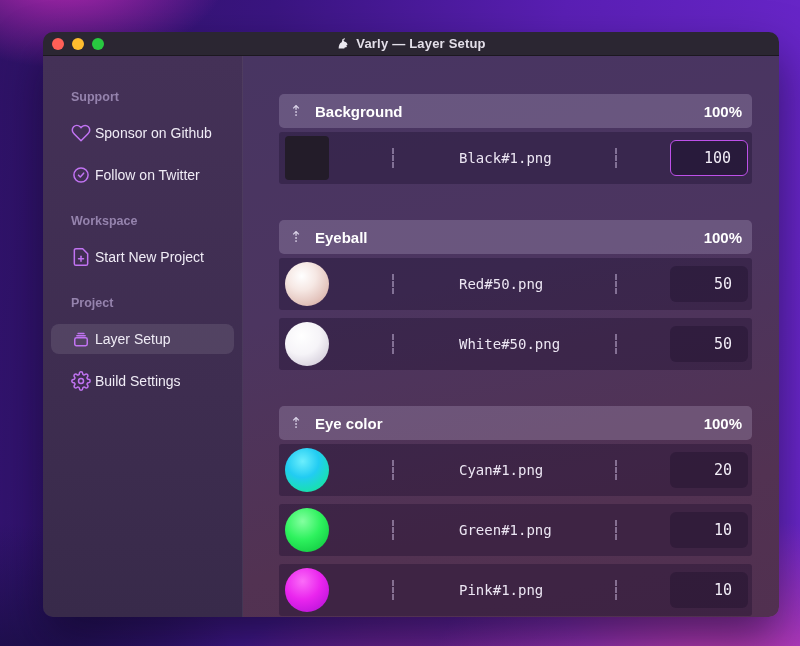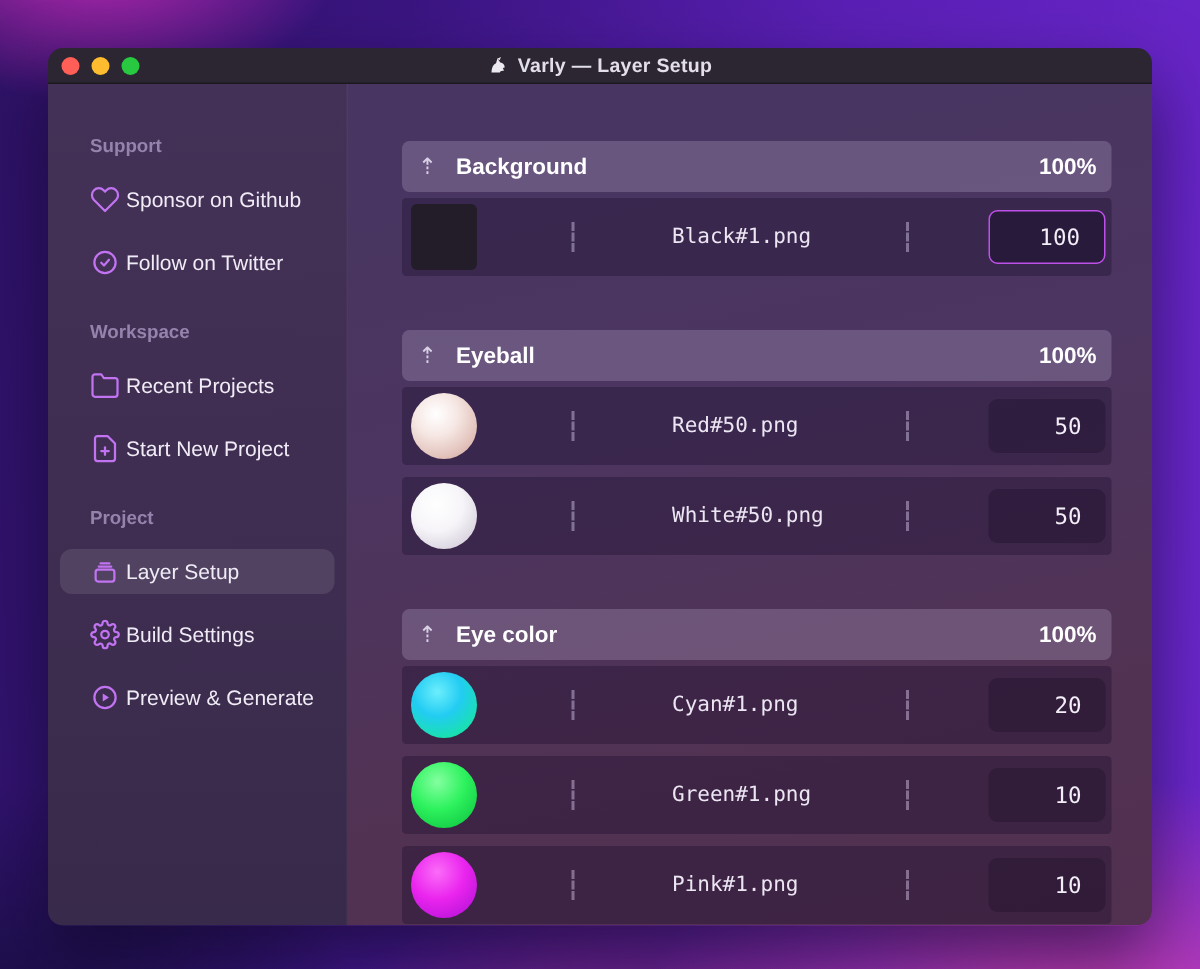--- a/index.html
+++ b/index.html
@@ -7,21 +7,21 @@
   body {
     font-family:"Liberation Sans", sans-serif;
     background:
       radial-gradient(38% 30% at 8% -6%, rgba(205,45,190,.95) 0%, rgba(205,45,190,0) 55%),
       radial-gradient(60% 45% at 90% 108%, rgba(226,70,172,.92) 0%, rgba(226,70,172,0) 62%),
       radial-gradient(45% 35% at 52% 112%, rgba(150,45,105,.85) 0%, rgba(150,45,105,0) 60%),
       radial-gradient(50% 40% at 0% 105%, rgba(24,14,66,.95) 0%, rgba(24,14,66,0) 60%),
       linear-gradient(100deg, #2e1266 0%, #3a1580 30%, #5a1fb4 62%, #6d28d0 100%);
   }
   .window {
-    position:absolute; left:32px; top:32px; width:736px; height:585px;
+    position:absolute; left:43px; top:32px; width:736px; height:585px;
     border-radius:10px; overflow:hidden; display:flex; flex-direction:column;
     box-shadow:0 24px 48px rgba(10,5,25,.55);
   }
   
   .titlebar {
     height:24px; flex:0 0 24px; background:#2b2632; display:flex; align-items:center;
     position:relative; border-bottom:1px solid rgba(0,0,0,.35);
   }
   .lights { display:flex; gap:8px; margin-left:9px; }
   .light { width:12px; height:12px; border-radius:50%; }
@@ -131,28 +131,20 @@
               </svg>
             </span>
             <span>Follow on Twitter</span>
           </div>
         </div>
         <div class="side-section">
           <span class="side-section-label">Workspace</span>
           <div class="side-item">
             <span class="side-icon">
               <svg viewBox="0 0 24 24" fill="none" stroke="currentColor" stroke-width="1.8" stroke-linecap="round" stroke-linejoin="round">
-                <path d="M22 19a2 2 0 0 1-2 2H4a2 2 0 0 1-2-2V5a2 2 0 0 1 2-2h5l2 3h9a2 2 0 0 1 2 2z"></path>
-              </svg>
-            </span>
-            <span>Recent Projects</span>
-          </div>
-          <div class="side-item">
-            <span class="side-icon">
-              <svg viewBox="0 0 24 24" fill="none" stroke="currentColor" stroke-width="1.8" stroke-linecap="round" stroke-linejoin="round">
                 <path d="M14 2H6a2 2 0 0 0-2 2v16a2 2 0 0 0 2 2h12a2 2 0 0 0 2-2V8z"></path>
                 <line x1="12" y1="11" x2="12" y2="17"></line>
                 <line x1="9" y1="14" x2="15" y2="14"></line>
               </svg>
             </span>
             <span>Start New Project</span>
           </div>
         </div>
         <div class="side-section">
           <span class="side-section-label">Project</span>
@@ -167,29 +159,20 @@
             <span>Layer Setup</span>
           </div>
           <div class="side-item">
             <span class="side-icon">
               <svg viewBox="0 0 24 24" fill="none" stroke="currentColor" stroke-width="1.8" stroke-linecap="round" stroke-linejoin="round">
                 <circle cx="12" cy="12" r="3"></circle>
                 <path d="M19.4 15a1.65 1.65 0 0 0 .33 1.82l.06.06a2 2 0 0 1 0 2.83 2 2 0 0 1-2.83 0l-.06-.06a1.65 1.65 0 0 0-1.82-.33 1.65 1.65 0 0 0-1 1.51V21a2 2 0 0 1-2 2 2 2 0 0 1-2-2v-.09A1.65 1.65 0 0 0 9 19.4a1.65 1.65 0 0 0-1.82.33l-.06.06a2 2 0 0 1-2.83 0 2 2 0 0 1 0-2.83l.06-.06a1.65 1.65 0 0 0 .33-1.82 1.65 1.65 0 0 0-1.51-1H3a2 2 0 0 1-2-2 2 2 0 0 1 2-2h.09A1.65 1.65 0 0 0 4.6 9a1.65 1.65 0 0 0-.33-1.82l-.06-.06a2 2 0 0 1 0-2.83 2 2 0 0 1 2.83 0l.06.06a1.65 1.65 0 0 0 1.82.33H9a1.65 1.65 0 0 0 1-1.51V3a2 2 0 0 1 2-2 2 2 0 0 1 2 2v.09a1.65 1.65 0 0 0 1 1.51 1.65 1.65 0 0 0 1.82-.33l.06-.06a2 2 0 0 1 2.83 0 2 2 0 0 1 0 2.83l-.06.06a1.65 1.65 0 0 0-.33 1.82V9a1.65 1.65 0 0 0 1.51 1H21a2 2 0 0 1 2 2 2 2 0 0 1-2 2h-.09a1.65 1.65 0 0 0-1.51 1z"></path>
               </svg>
             </span>
             <span>Build Settings</span>
-          </div>
-          <div class="side-item">
-            <span class="side-icon">
-              <svg viewBox="0 0 24 24" fill="none" stroke="currentColor" stroke-width="1.8" stroke-linecap="round" stroke-linejoin="round">
-                <circle cx="12" cy="12" r="8.5"></circle>
-                <polygon points="10.2 8.8 15.2 12 10.2 15.2" fill="currentColor" stroke="none"></polygon>
-              </svg>
-            </span>
-            <span>Preview &amp; Generate</span>
           </div>
         </div>
       </nav>
     <main class="main">
         <section class="group">
           <div class="group-header">
             <span class="drag-handle">⇡</span>
             <span class="group-name">Background</span>
             <span class="group-weight">100%</span>
           </div>

